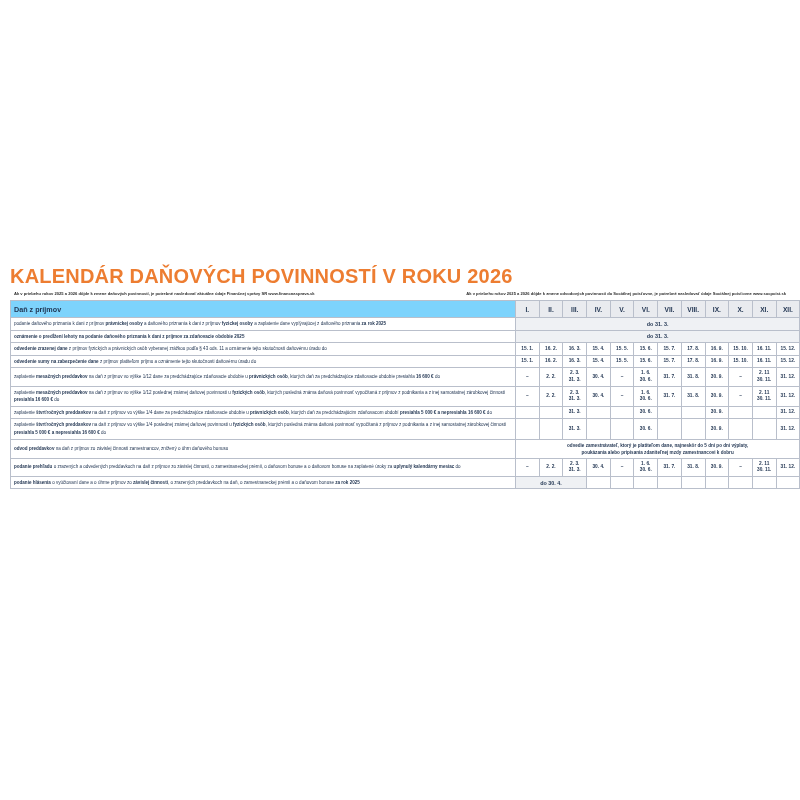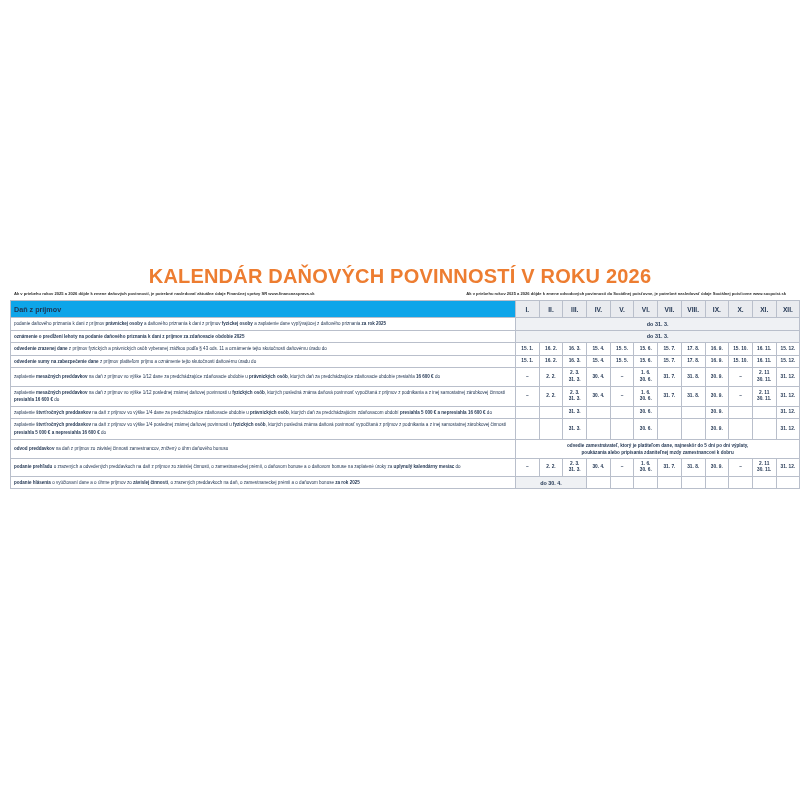--- a/index.html
+++ b/index.html
@@ -15,21 +15,21 @@
     background: #ffffff;
     overflow: hidden;
   }
   .sheet {
     position: absolute;
     left: 0; top: 258px;
     width: 800px;
     padding: 0 10px;
   }
   .title {
-    text-align: center;
+    text-align: left;
     color: #ED7D31;
     font-size: 20px;
     font-weight: bold;
     letter-spacing: 0.2px;
     line-height: 24px;
     margin: 6px 0 3px 0;
     font-family: "Liberation Sans", sans-serif;
   }
   .notes {
     display: flex;
@@ -51,21 +51,21 @@
     table-layout: fixed;
     font-size: 4.6px;
     color: #1F3350;
   }
   table.cal td, table.cal th {
     border: 0.6px solid #b9bfcb;
     vertical-align: middle;
     padding: 2px 3px;
   }
   .hdr-label {
-    background: #0ea5e9;
+    background: #7dd3fc;
     text-align: left;
     font-size: 7.2px;
     font-weight: bold;
     color: #1F3350;
     padding: 4px 6px;
     height: 17px;
   }
   .hdr-m {
     background: #E9EBEF;
     text-align: center;

